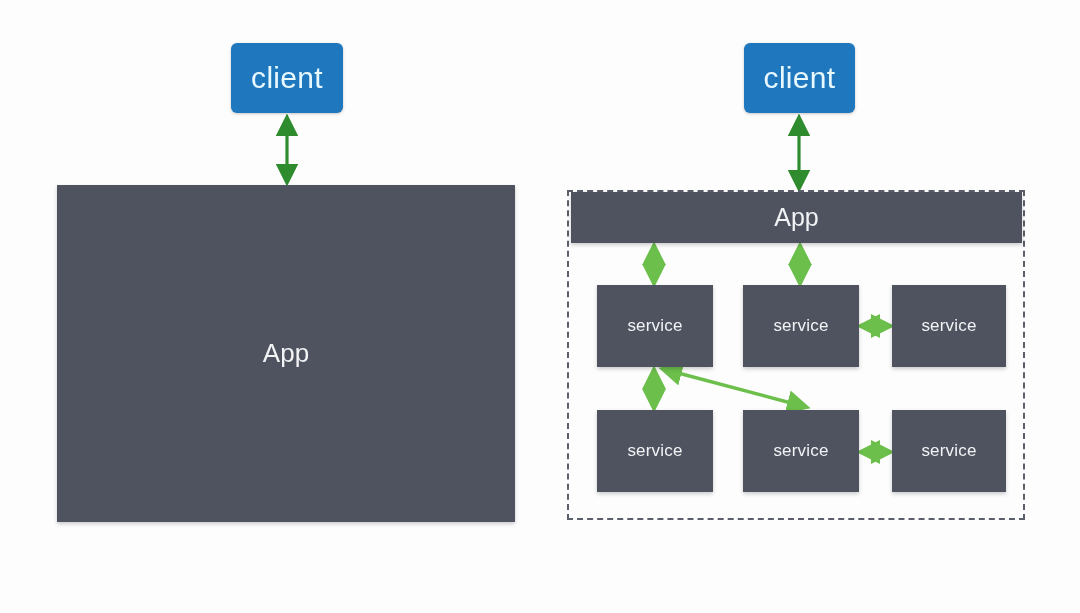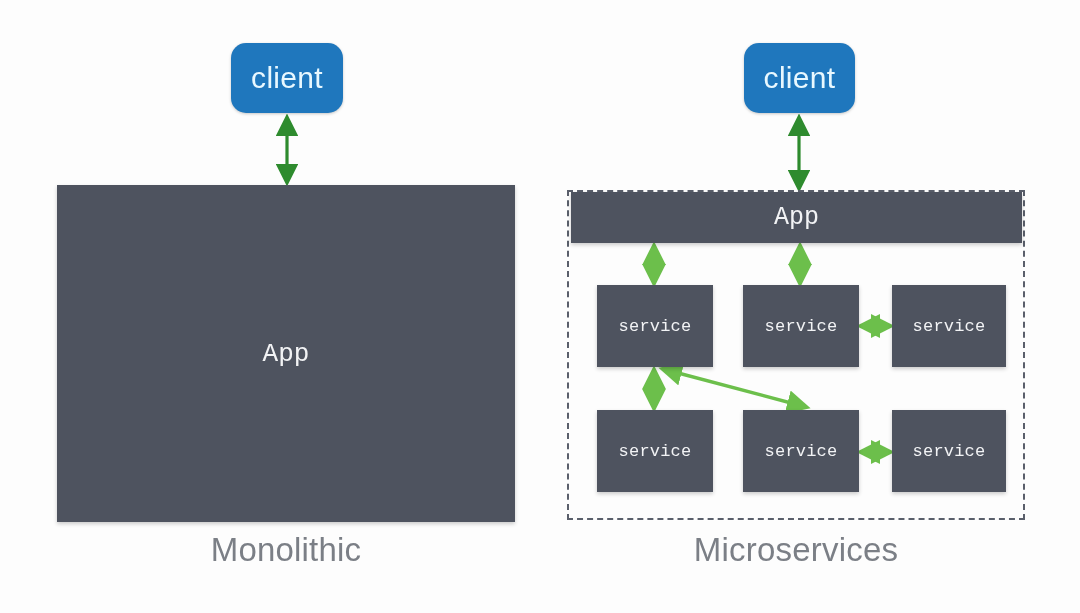--- a/index.html
+++ b/index.html
@@ -17,40 +17,39 @@
   }
   #canvas {
     position: relative;
     width: 1080px;
     height: 613px;
   }
   
   .client-box {
     position: absolute;
     background: #1f77bd;
-    border-radius: 15px;
+    border-radius: 6px;
     box-shadow: 0 1px 3px rgba(0,0,0,0.22);
     display: flex;
     align-items: center;
     justify-content: center;
     color: #e8f8ff;
     font-size: 30px;
     letter-spacing: 0.3px;
     font-weight: 400;
   }
   .dark-box {
     position: absolute;
     background: #4e535f;
     box-shadow: 0 2px 4px rgba(0,0,0,0.20);
     display: flex;
     align-items: center;
     justify-content: center;
     color: #f2f3f5;
     font-weight: 400;
-    font-family: Liberation Mono, monospace;
   }
   .monolith {
     font-size: 26px;
   }
   .appbar {
     font-size: 25px;
   }
   .service {
     font-size: 17px;
     letter-spacing: 0.2px;
@@ -118,21 +117,20 @@
   </svg>
 
   <div class="client-box" style="left:231px; top:43px; width:112px; height:70px;">
     <span>client</span>
   </div>
 
   <div class="dark-box monolith" style="left:57px; top:185px; width:458px; height:337px;">
     <span>App</span>
   </div>
 
-  <div class="caption" style="left:57px; top:531px; width:458px;">Monolithic</div>
 
   <div class="client-box" style="left:744px; top:43px; width:111px; height:70px;">
     <span>client</span>
   </div>
 
   <div class="dashed-zone" style="left:567px; top:190px; width:458px; height:330px;"></div>
 
   <div class="dark-box appbar" style="left:571px; top:192px; width:451px; height:51px;">
     <span>App</span>
   </div>
@@ -150,15 +148,14 @@
   <div class="dark-box service" style="left:597px; top:410px; width:116px; height:82px;">
     <span>service</span>
   </div>
   <div class="dark-box service" style="left:743px; top:410px; width:116px; height:82px;">
     <span>service</span>
   </div>
   <div class="dark-box service" style="left:892px; top:410px; width:114px; height:82px;">
     <span>service</span>
   </div>
 
-  <div class="caption" style="left:567px; top:531px; width:458px;">Microservices</div>
 
 </div>
 
 </body></html>

